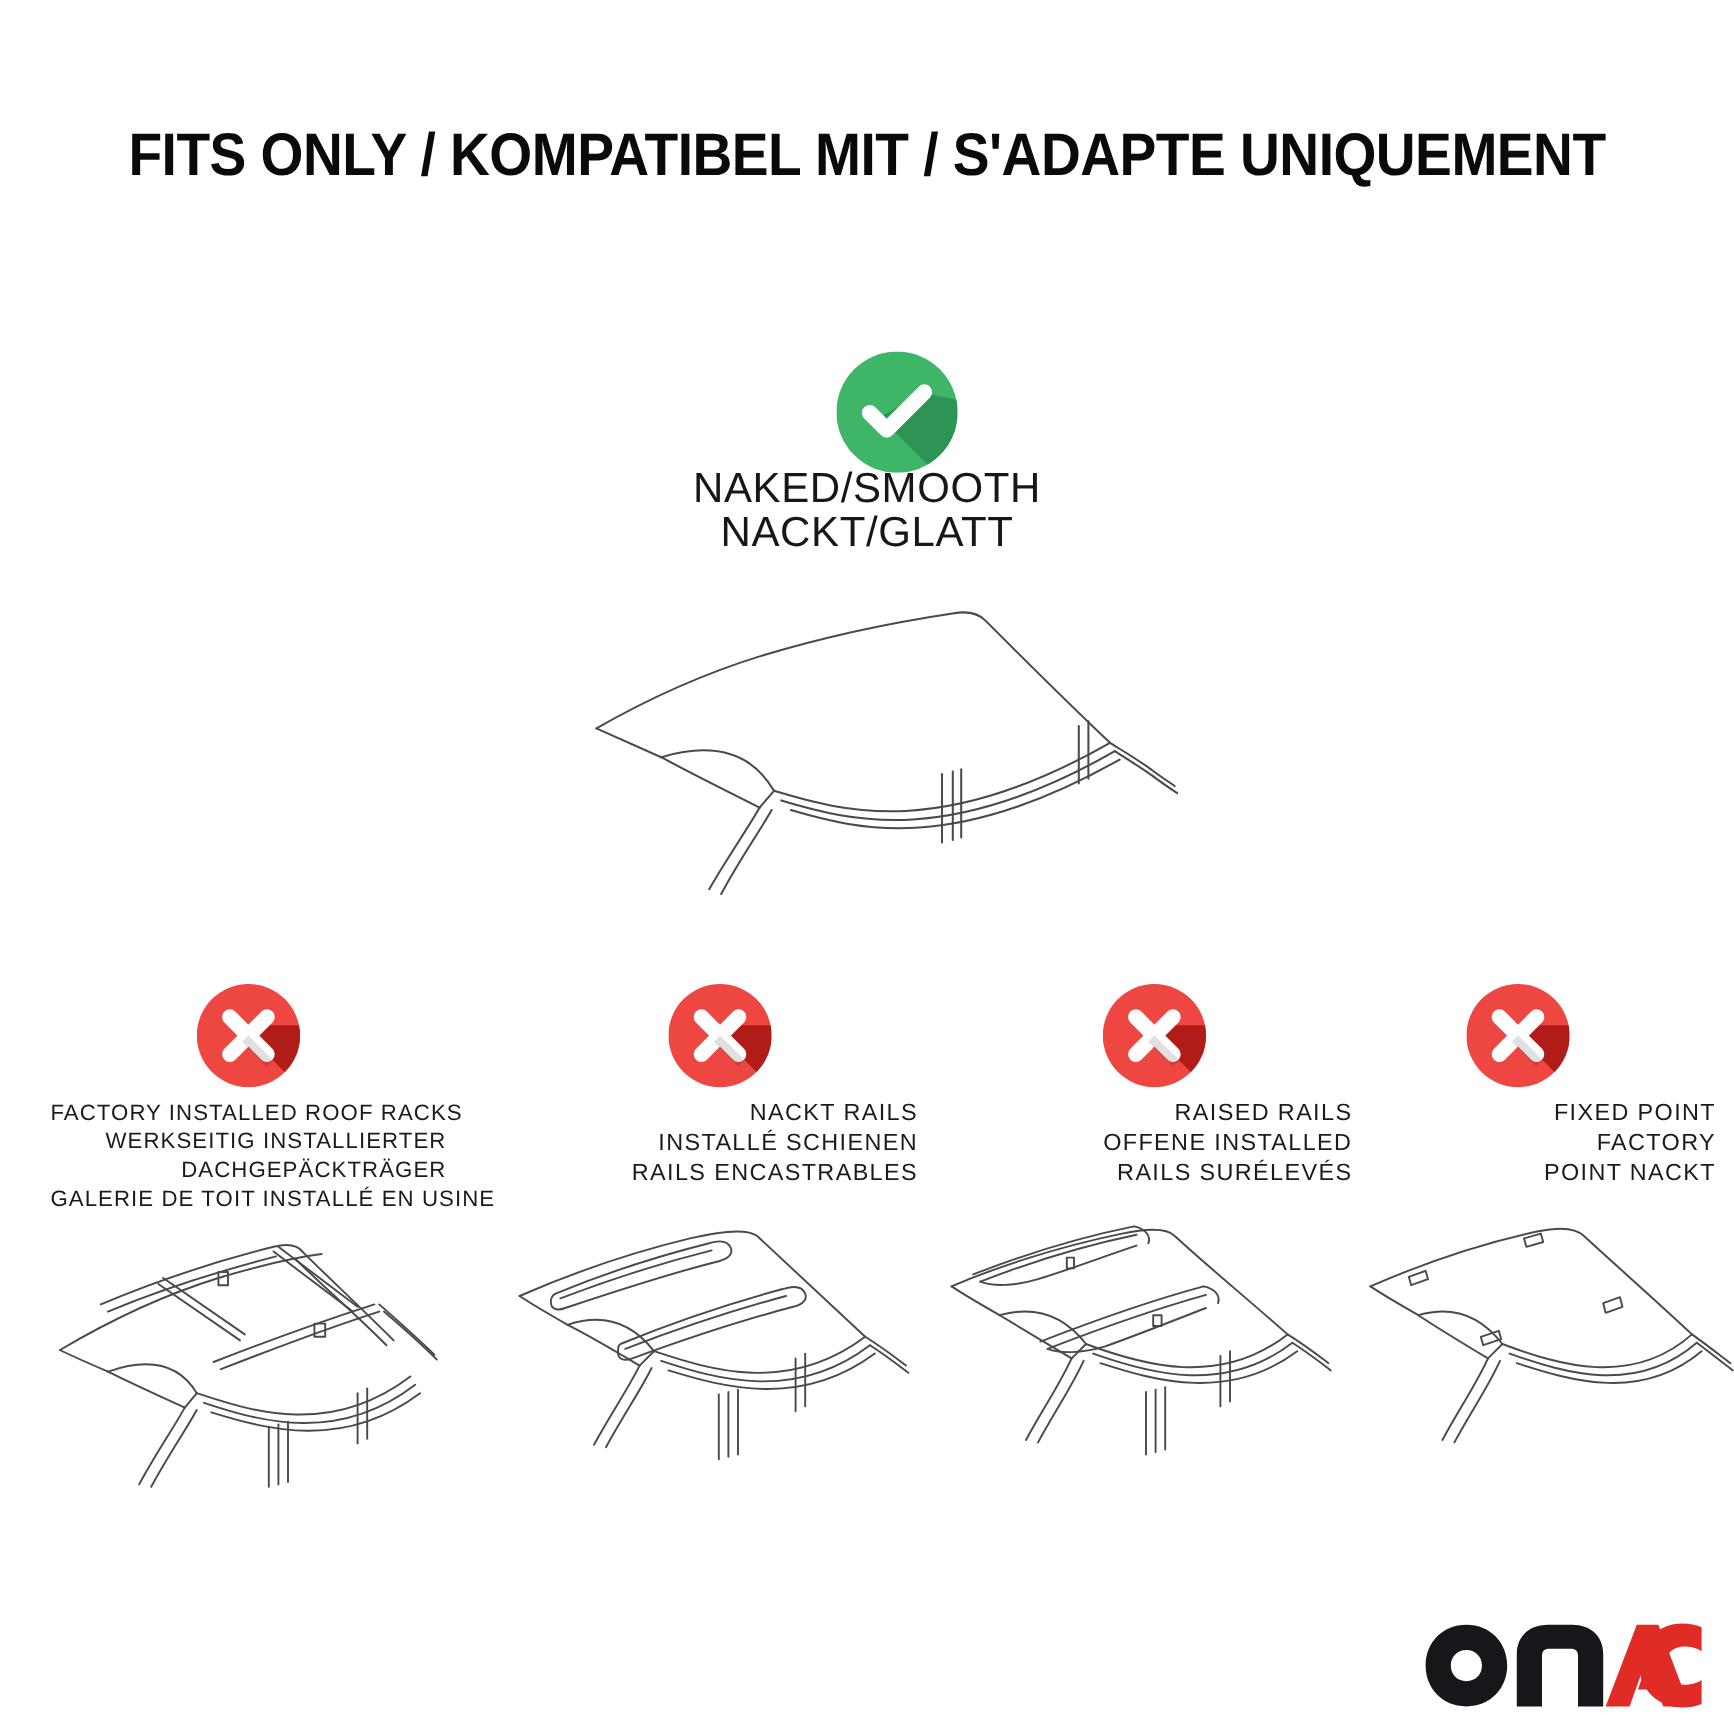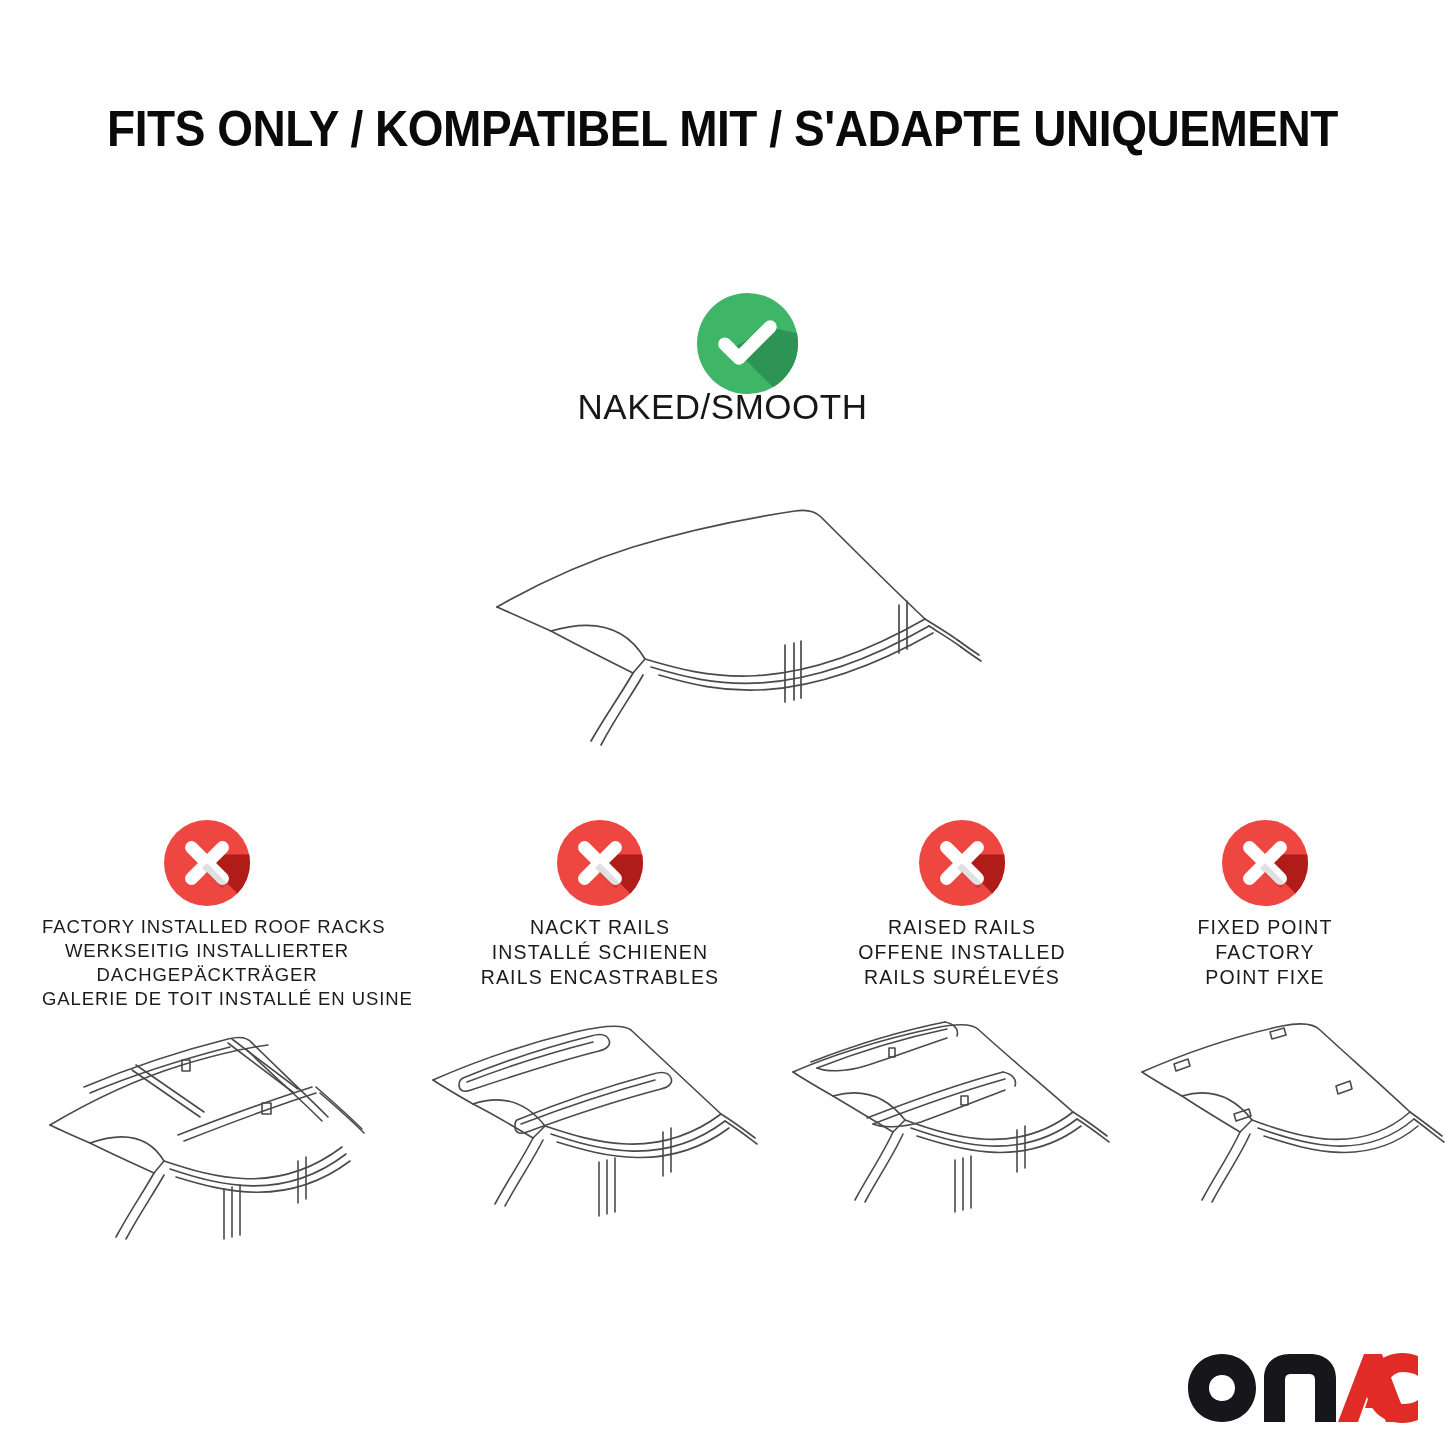--- a/index.html
+++ b/index.html
@@ -42,21 +42,21 @@
   .ok-text div{white-space:nowrap;}
 
   
   .main-art{position:absolute;left:455px;top:495px;width:560px;height:260px;}
 
   
   .col{position:absolute;top:820px;width:330px;}
   .col-badge{width:86px;height:86px;}
   .col-text{
     position:absolute;top:95px;left:0;width:100%;
-    text-align:center;
+    text-align:right;
     font-size:19.5px;
     font-weight:400;
     letter-spacing:1.15px;
     line-height:25px;
     color:#1b1b1b;
     white-space:nowrap;
   }
   .col-art{position:absolute;top:200px;left:-10px;width:350px;height:230px;}
 
   
@@ -81,20 +81,21 @@
         <circle cx="50" cy="50" r="50" fill="#3FB667"></circle>
         <g clip-path="url(#okclip)">
           <path d="M36 54 L100 118 L118 44 L72 34 Z" fill="#2E9455"></path>
         </g>
         <path d="M27.5 50.5 L41.5 64.5 L72.5 33.5" fill="none" stroke="#FFFFFF" stroke-width="13" stroke-linecap="round" stroke-linejoin="round"></path>
       </svg>
     </div>
 
     <div class="ok-text">
       <div>NAKED/SMOOTH</div>
+      <div>NACKT/GLATT</div>
     </div>
 
     <div class="main-art">
       <svg width="560" height="260" viewBox="0 0 560 260" fill="none" stroke="#4a4a4a" stroke-width="1.7" stroke-linecap="round" stroke-linejoin="round">
 
         <path d="M42 112 C70 96 120 70 178 52 C240 33 300 22 340 16 C352 14 360 16 366 22
                  C392 48 432 88 470 124"></path>
         <path d="M42 112 C60 120 78 128 96 136"></path>
 
         <path d="M96 136 C122 150 150 164 178 178"></path>
@@ -328,21 +329,21 @@
           <line x1="68" y1="32" x2="32" y2="68"></line>
         </g>
         <g clip-path="url(#xc4)" opacity="0.12">
           <path d="M50 50 L74 74 L68 80 L44 56 Z" fill="#000000"></path>
         </g>
       </svg>
     </div>
     <div class="col-text">
       <div>FIXED POINT</div>
       <div>FACTORY</div>
-      <div>POINT FIXE</div>
+      <div>POINT NACKT</div>
     </div>
     <div class="col-art" style="left:30px;">
       <svg width="330" height="230" viewBox="0 0 330 230" fill="none" stroke="#4a4a4a" stroke-width="1.6" stroke-linecap="round" stroke-linejoin="round">
         <path d="M12 52 C44 38 96 18 152 6 C172 2 184 4 190 10 C216 34 248 62 280 92"></path>
         <path d="M12 52 C24 60 38 68 52 76"></path>
         <path d="M52 76 C70 88 90 100 110 112"></path>
         <path d="M110 112 L122 100"></path>
         <path d="M122 100 C108 82 86 66 52 76"></path>
         <path d="M110 112 C100 134 86 154 72 180"></path>
         <path d="M120 114 C110 136 96 156 82 182"></path>

